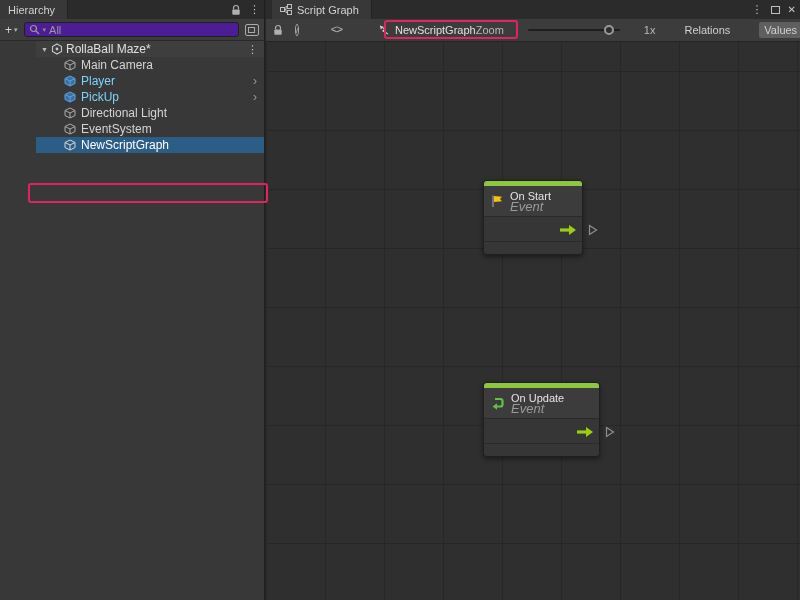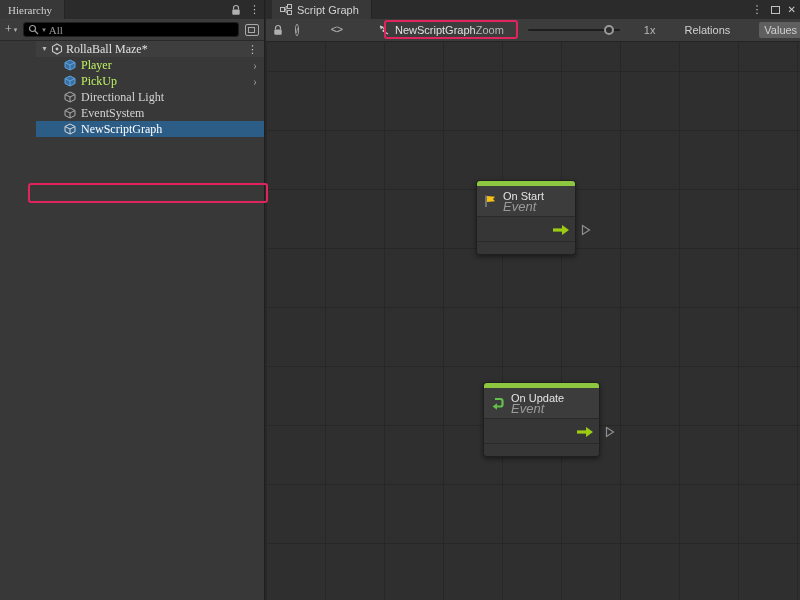--- a/index.html
+++ b/index.html
@@ -1,46 +1,46 @@
 <!DOCTYPE html>
 <html><head>
 <meta charset="utf-8">
 <style>
   * { margin:0; padding:0; box-sizing:border-box; }
   html,body { width:800px; height:600px; overflow:hidden; background:#282828;
     font-family:"Liberation Sans", sans-serif; -webkit-font-smoothing:antialiased; }
   .app { position:relative; width:800px; height:600px; }
 
   
-  .hier-panel { position:absolute; left:0; top:0; width:265px; height:600px; background:#383838; border-right:1px solid #1e1e1e;font-family:Liberation Serif, serif; }
+  .hier-panel { position:absolute; left:0; top:0; width:265px; height:600px; background:#383838; border-right:1px solid #1e1e1e; }
   .graph-panel { position:absolute; left:266px; top:0; width:534px; height:600px; background:#383838; }
 
   
   .tabstrip { height:19px; background:#2b2b2b; display:flex; align-items:stretch; position:relative; }
   .tab { background:#383838; color:#d2d2d2; font-size:11px; display:flex; align-items:center; gap:5px; padding:0 12px 0 8px; border-right:1px solid #242424; }
   .strip-icons { position:absolute; right:4px; top:0; height:19px; display:flex; align-items:center; gap:8px; color:#c0c0c0; }
   .kebab { font-size:11px; color:#c8c8c8; line-height:1; cursor:pointer; }
   .maxbox { width:9px; height:8px; border:1px solid #c0c0c0; display:inline-block; }
   .closex { font-size:10px; color:#c8c8c8; cursor:pointer; }
 
   
   .hier-toolbar { height:22px; background:#3c3c3c; border-bottom:1px solid #292929; display:flex; align-items:center; padding:0 5px; gap:6px; }
   .add-btn { color:#d0d0d0; font-size:12px; display:flex; align-items:center; gap:2px; cursor:pointer; }
   .add-caret { font-size:7px; color:#b0b0b0; }
-  .searchbox { flex:1; height:15px; background:#000000; border:1px solid #1f1f1f; border-radius:3px; display:flex; align-items:center; padding:0 4px; gap:3px; color:#9a9a9a; font-size:11px; cursor:text; }
+  .searchbox { flex:1; height:15px; background:#4c1d95; border:1px solid #1f1f1f; border-radius:3px; display:flex; align-items:center; padding:0 4px; gap:3px; color:#9a9a9a; font-size:11px; cursor:text; }
   .sb-caret { font-size:7px; color:#8a8a8a; }
   .pick-icon { width:14px; height:12px; border:1px solid #aaa; border-radius:2px; position:relative; cursor:pointer; }
   .pick-icon:after { content:""; position:absolute; left:2px; top:2px; width:5px; height:4px; border:1px solid #aaa; }
 
   
   .tree { position:absolute; top:41px; left:0; right:0; bottom:0; background:#383838; }
   .row { height:16px; display:flex; align-items:center; font-size:12px; color:#d4d4d4; padding-left:28px; position:relative; cursor:default; white-space:nowrap;margin-left:36px; }
   .row .cube { margin-right:5px; flex:0 0 auto; }
   .row.selected { background:#2c5d87; color:#ffffff; }
-  .row.blue .lbl { color:#bef264; }
+  .row.blue .lbl { color:#7dd3fc; }
   .twisty { position:absolute; left:15px; font-size:7px; color:#8a8a8a; }
   .chev { position:absolute; right:7px; color:#9a9a9a; font-size:12px; }
   .scene-row { padding-left:30px; background:#3e3e3e; color:#e0e0e0; }
   .scene-twisty { position:absolute; left:5px; font-size:7px; color:#b8b8b8; }
   .scene-icon { position:absolute; left:15px; top:2px; }
   .scene-kebab { position:absolute; right:6px; }
 
   
   .anno { position:absolute; border:2px solid #e0245e; border-radius:3px; pointer-events:none; z-index:60; }
   .anno-hier { left:28px; top:183px; width:240px; height:20px; }
@@ -117,20 +117,27 @@
       <div class="row scene-row">
         <span class="scene-twisty">▼</span>
         <svg class="scene-icon" width="12" height="12" viewBox="0 0 12 12">
             <path d="M6 1 L10.5 3.5 V8.5 L6 11 L1.5 8.5 V3.5 Z" fill="none" stroke="#c8c8c8" stroke-width="1.1"></path>
             <circle cx="6" cy="6" r="1.4" fill="#c8c8c8"></circle>
           </svg>
         <span class="lbl">RollaBall Maze*</span>
         <span class="kebab scene-kebab">⋮</span>
       </div>
 
+      <div class="row">
+        <svg class="cube" width="12" height="12" viewBox="0 0 12 12">
+            <path d="M6 1 L11 3.5 V8.5 L6 11 L1 8.5 V3.5 Z" fill="none" stroke="#adadad"></path>
+            <path d="M1 3.5 L6 6 L11 3.5 M6 6 V11" fill="none" stroke="#adadad"></path>
+          </svg>
+        <span class="lbl">Main Camera</span>
+      </div>
 
       <div class="row blue">
         <svg class="cube" width="12" height="12" viewBox="0 0 12 12">
             <path d="M6 1 L11 3.5 V8.5 L6 11 L1 8.5 V3.5 Z" fill="#3d6e9e" stroke="#58a6e8"></path>
             <path d="M1 3.5 L6 6 L11 3.5 M6 6 V11" fill="none" stroke="#58a6e8"></path>
           </svg>
         <span class="lbl">Player</span>
         <span class="chev">›</span>
       </div>
 
@@ -219,21 +226,21 @@
         <span class="tb-btn">Relations</span>
         <span class="tb-btn active">Values</span>
         <span class="tb-btn">Di</span>
       </div>
 
       <div class="anno anno-tool"></div>
     </div>
 
     <div class="canvas">
 
-      <div class="node" style="left:210px; top:138px; width:100px">
+      <div class="node" style="left:217px; top:138px; width:100px">
         <div class="node-accent"></div>
         <div class="node-header">
           <svg width="14" height="14" viewBox="0 0 14 14">
               <line x1="3" y1="1.5" x2="3" y2="13" stroke="#8a8a8a" stroke-width="1.4"></line>
               <path d="M4 2 L12 2.8 L10 5 L12 7.2 L4 8 Z" fill="#f5c211"></path>
             </svg>
           <div>
             <div class="node-title">On Start</div>
             <div class="node-sub">Event</div>
           </div>

